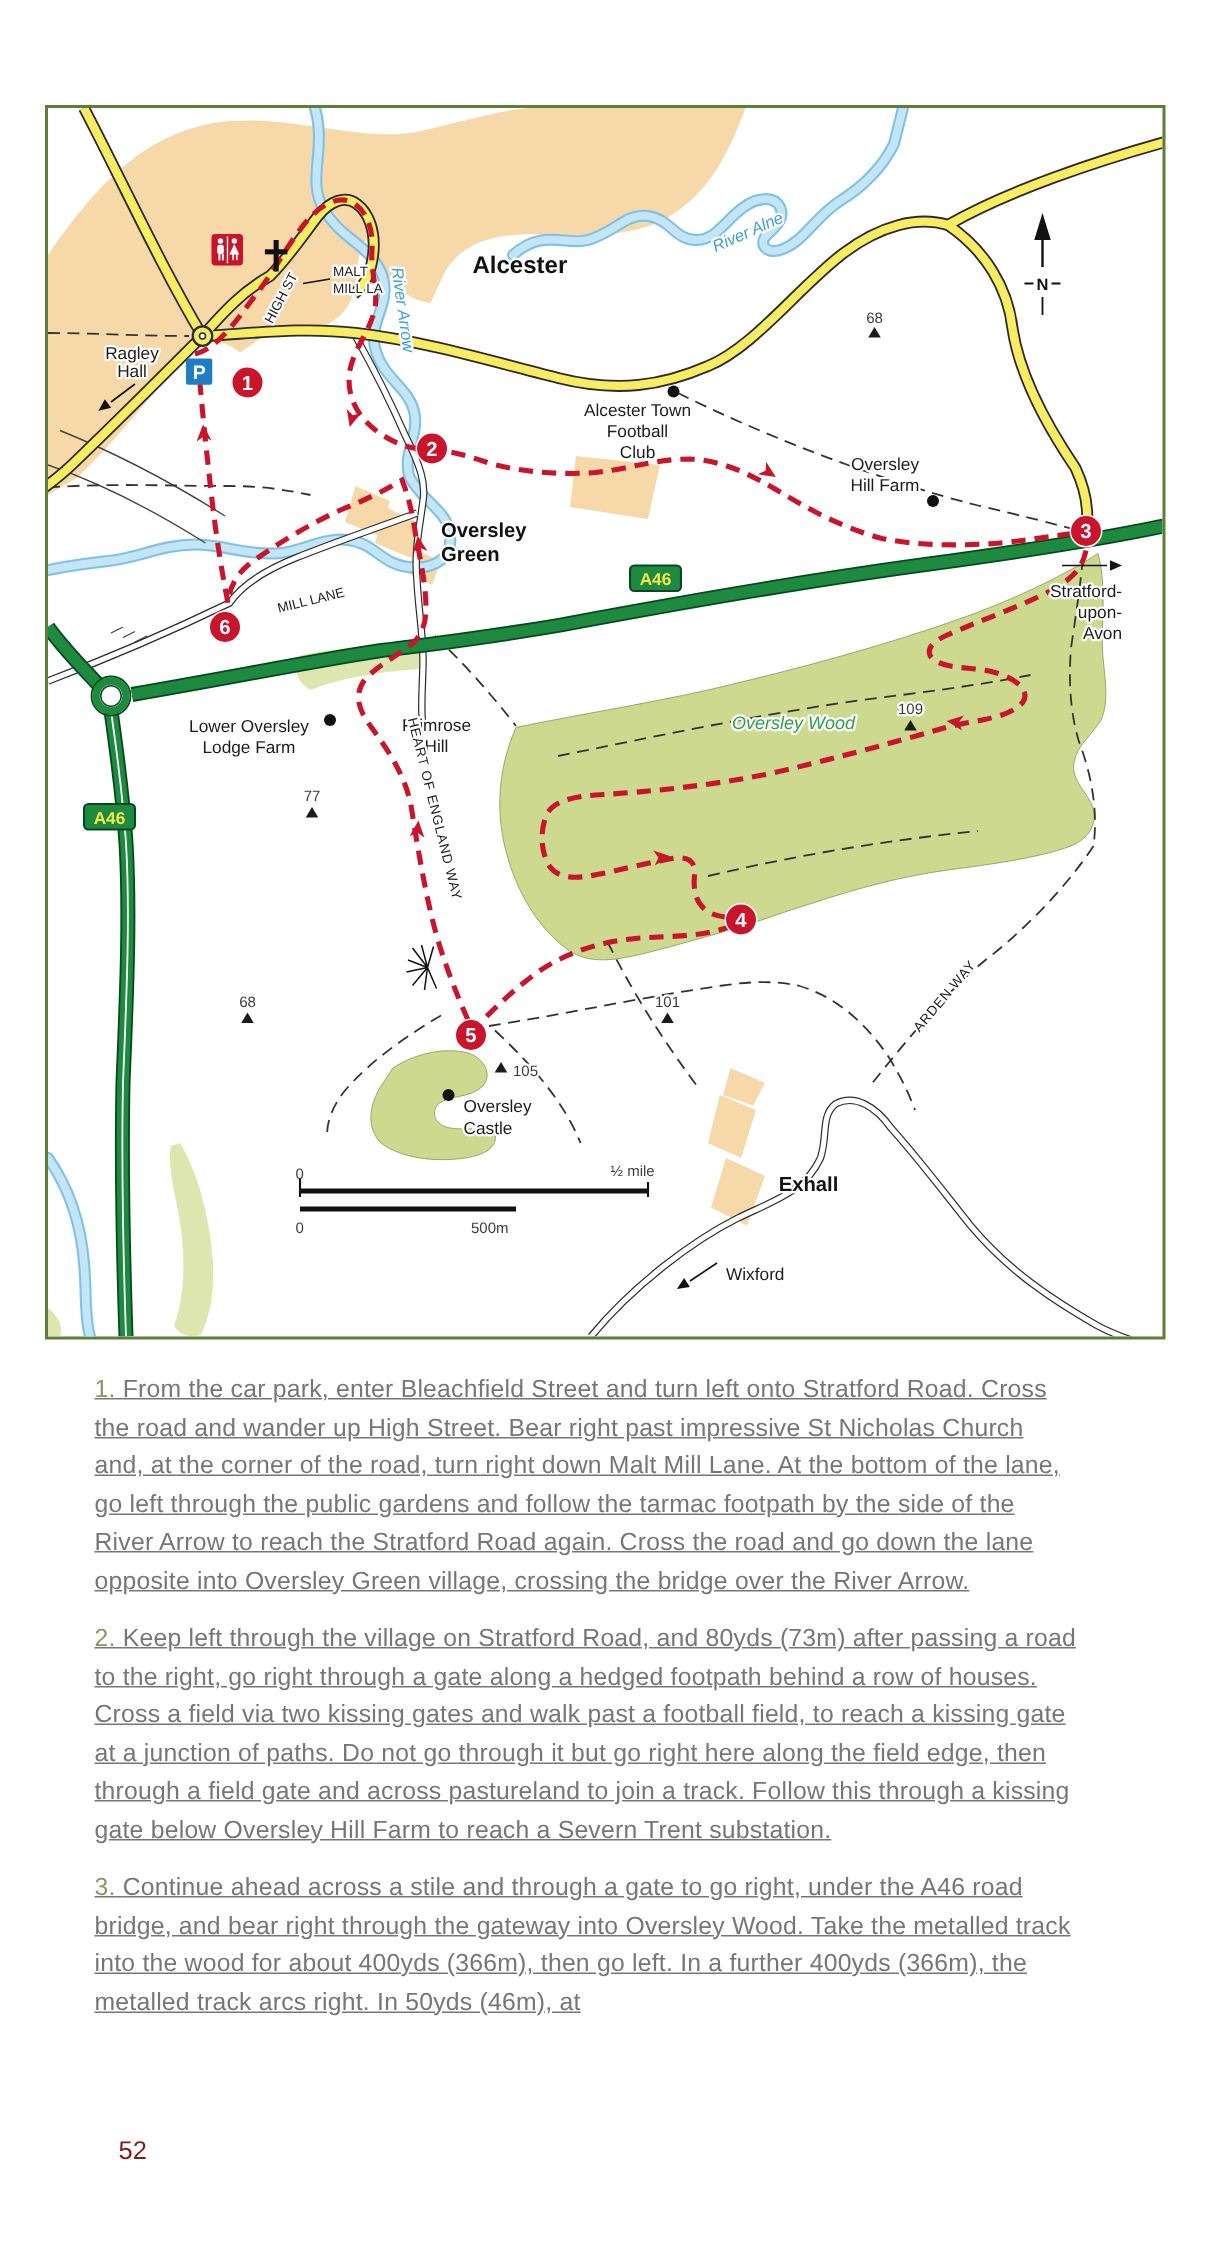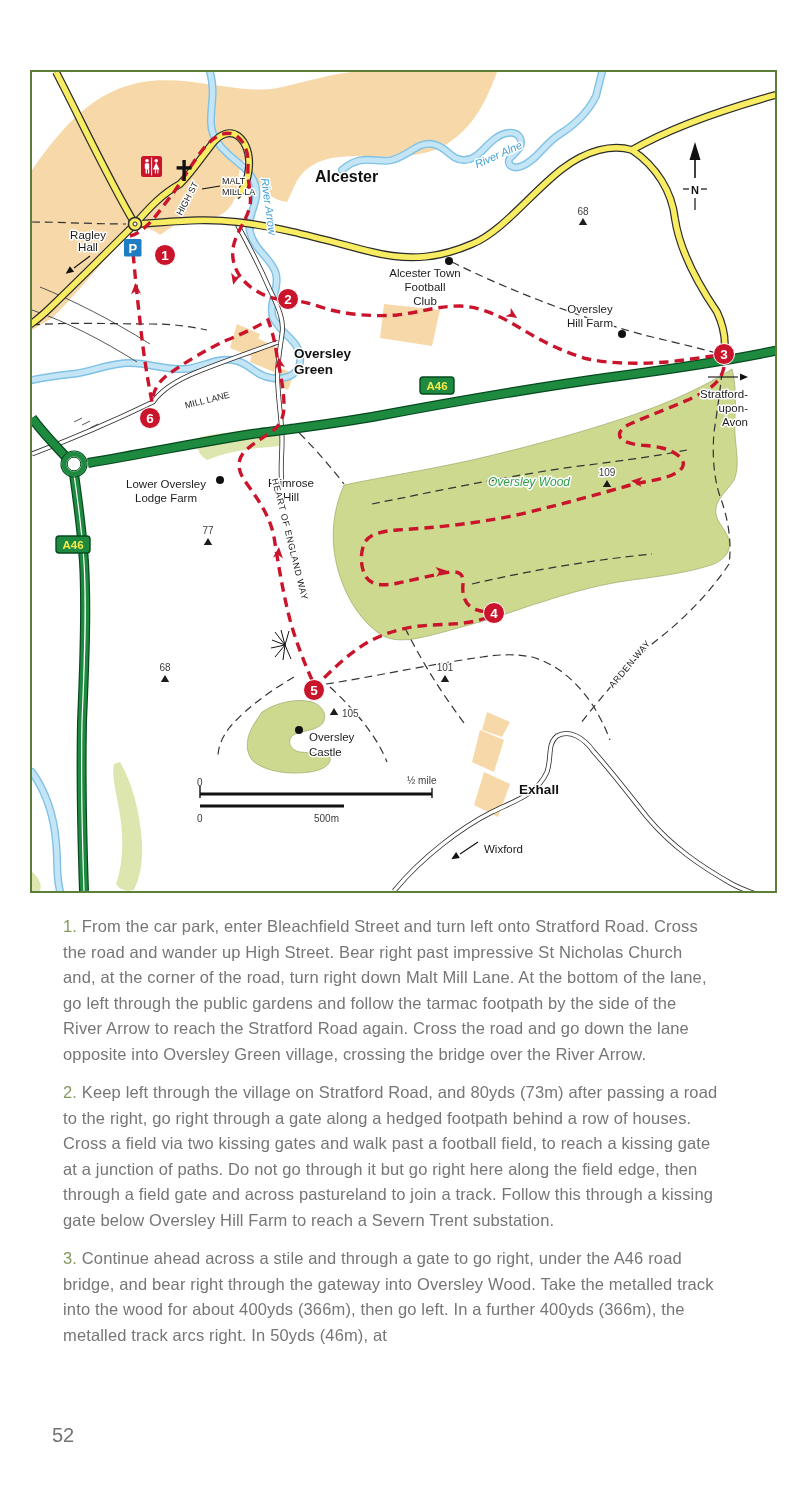--- a/index.html
+++ b/index.html
@@ -35,23 +35,23 @@
   .spot{fill:#3c3c3c;font-size:10px;}
   .halo{paint-order:stroke;stroke:#fff;stroke-width:3px;stroke-linejoin:round;}
   .marker-c{fill:#c9142b;stroke:#fff;stroke-width:1;}
   .marker-t{fill:#fff;font-size:13.5px;font-weight:bold;text-anchor:middle;}
   .scalebar{stroke:#111;stroke-width:3.2;}
   .scaletick{stroke:#111;stroke-width:1.4;}
   .badge{fill:#1d8a3f;stroke:#06491f;stroke-width:1.4;}
   .badge-t{fill:#f5e94a;font-size:11.5px;font-weight:bold;text-anchor:middle;}
 
   .instructions{position:absolute;left:63px;top:914px;width:655px;color:#767676;font-size:16.5px;line-height:25.5px;letter-spacing:.15px;}
-  .instructions p{margin:0 0 13px 0;}
+  .instructions p{margin:0 0 13px 0;text-decoration:underline;}
   .step-num{color:#84995e;}
-  .page-num{position:absolute;left:52px;top:1424px;font-size:20px;color:#737373;}
+  .page-num{position:absolute;left:79px;top:1424px;font-size:17px;color:#7f1d1d;}
 </style>
 </head>
 <body>
 
 <div class="map-frame">
 <svg width="743" height="819" viewBox="0 0 743 819" xmlns="http://www.w3.org/2000/svg">
 
   <g>
     <path class="urban" d="M0,98 C40,40 70,18 110,10 C160,2 210,25 250,15 C280,8 300,2 320,0 L465,0 C452,35 438,60 408,76 C368,92 330,80 300,86 C280,90 268,100 262,115 L255,130 C240,128 228,118 220,100 L212,88 C205,95 208,112 202,128 C196,142 180,150 163,148 C148,147 140,155 128,163 C112,150 100,158 88,170 C70,190 45,222 20,246 L0,258 Z"></path>
     <path class="urban" d="M205,252 L228,262 L220,285 L198,276 Z"></path>

